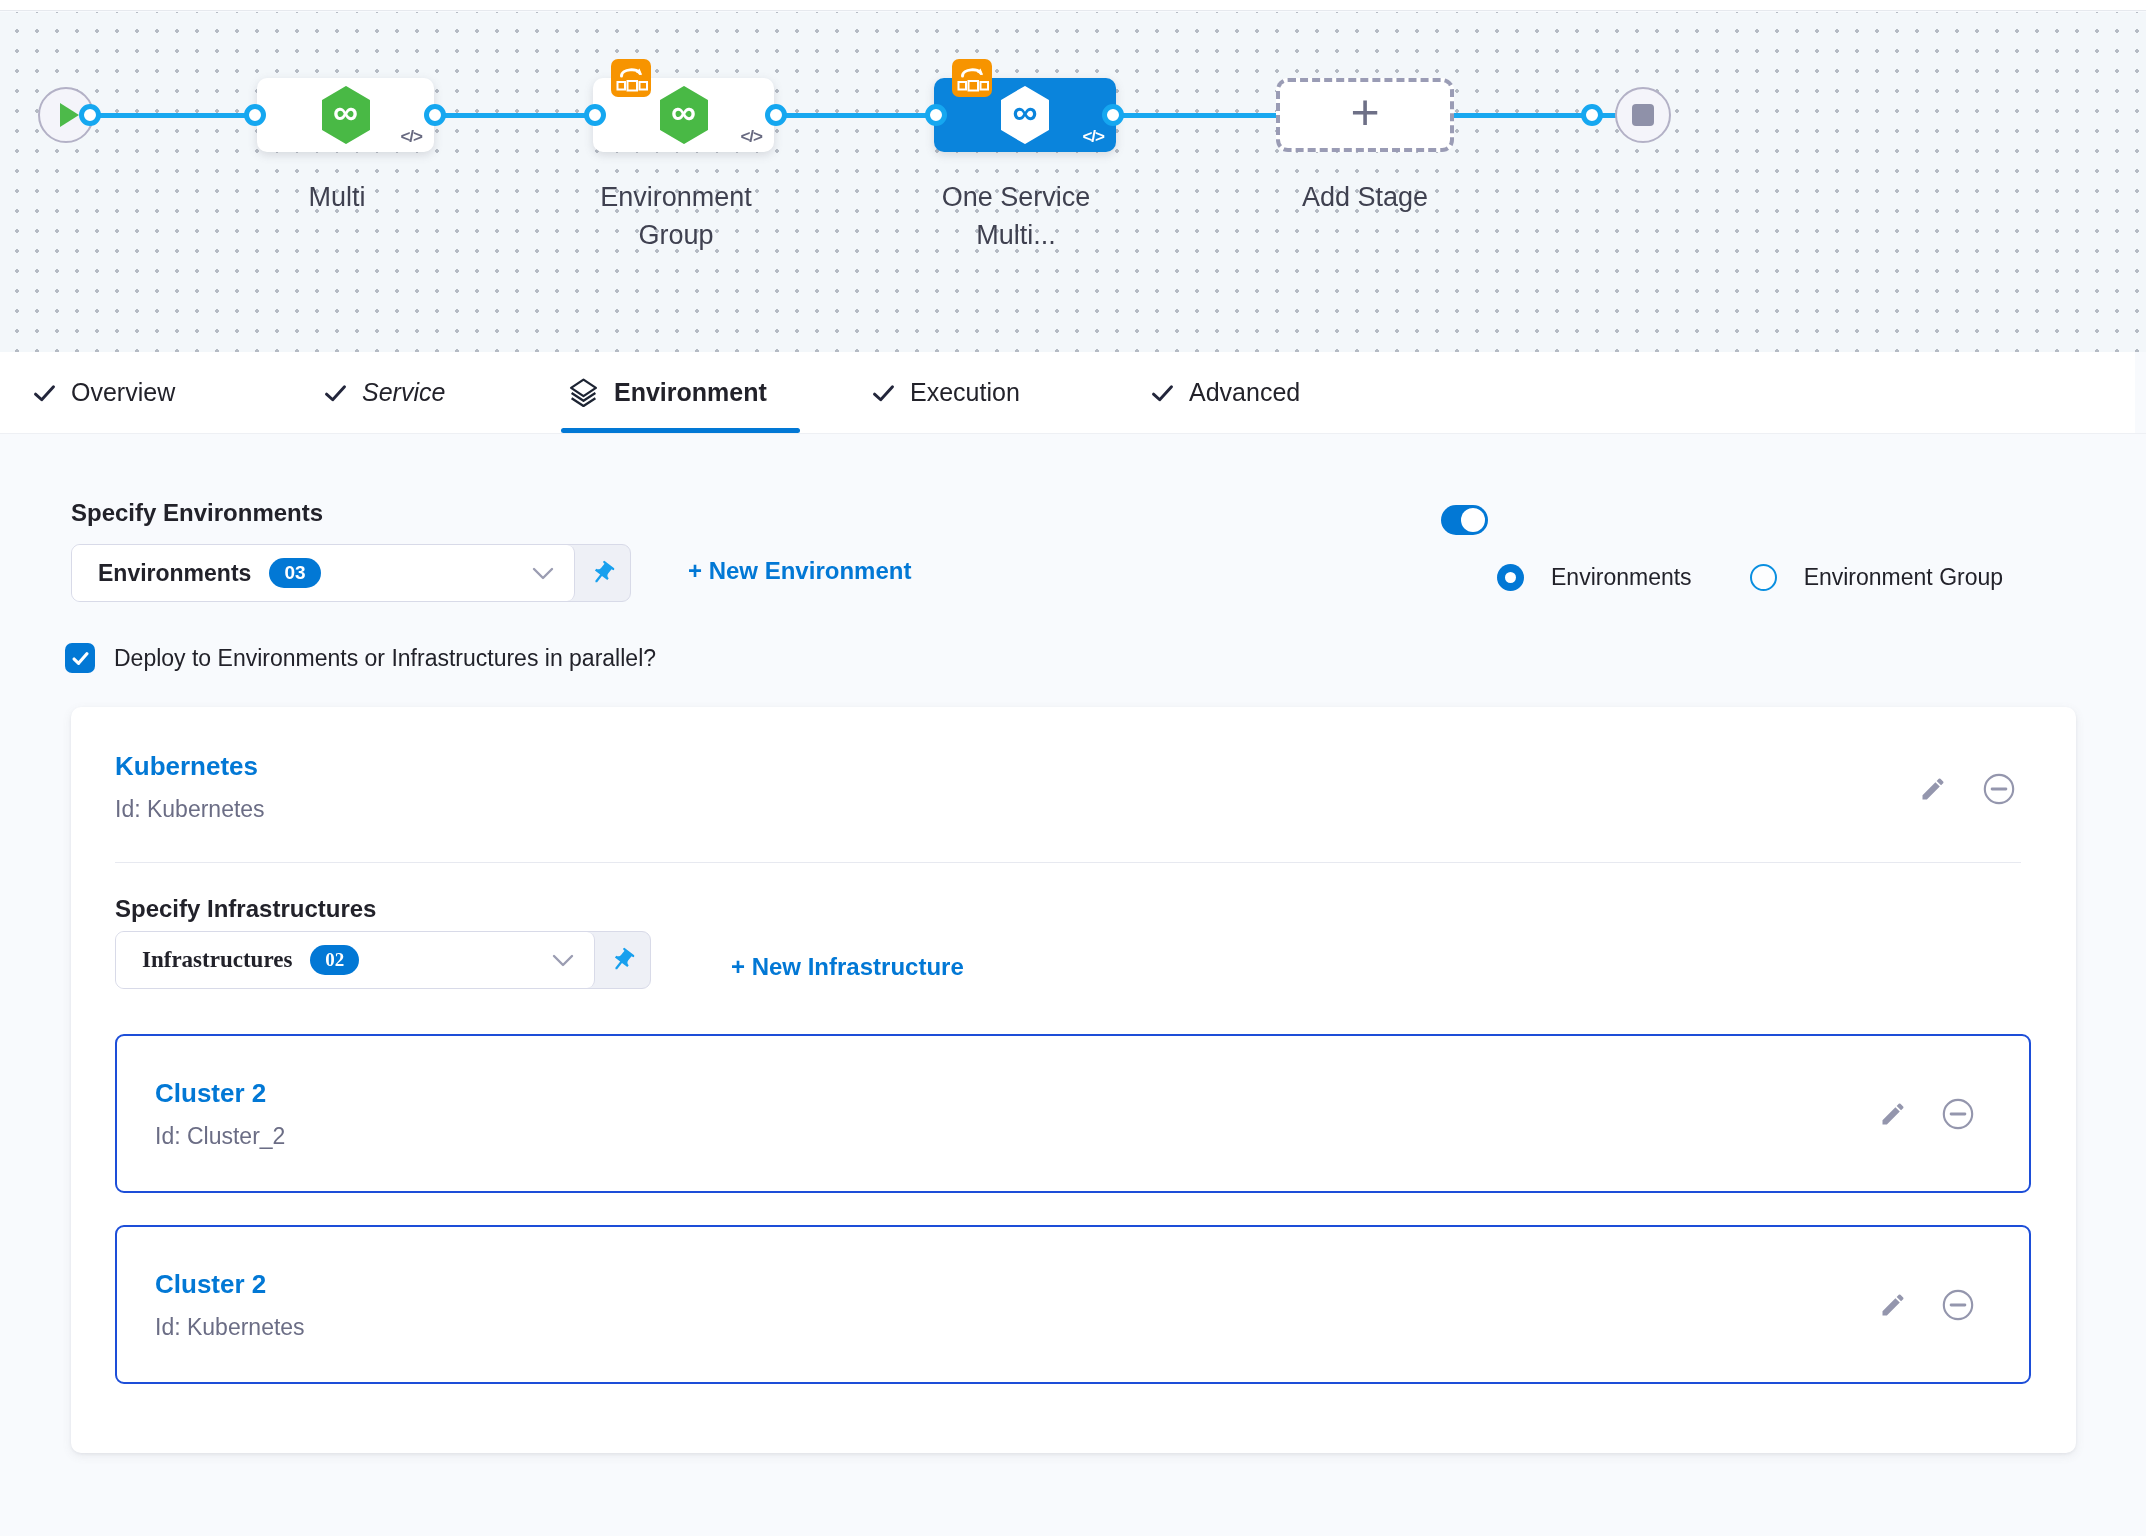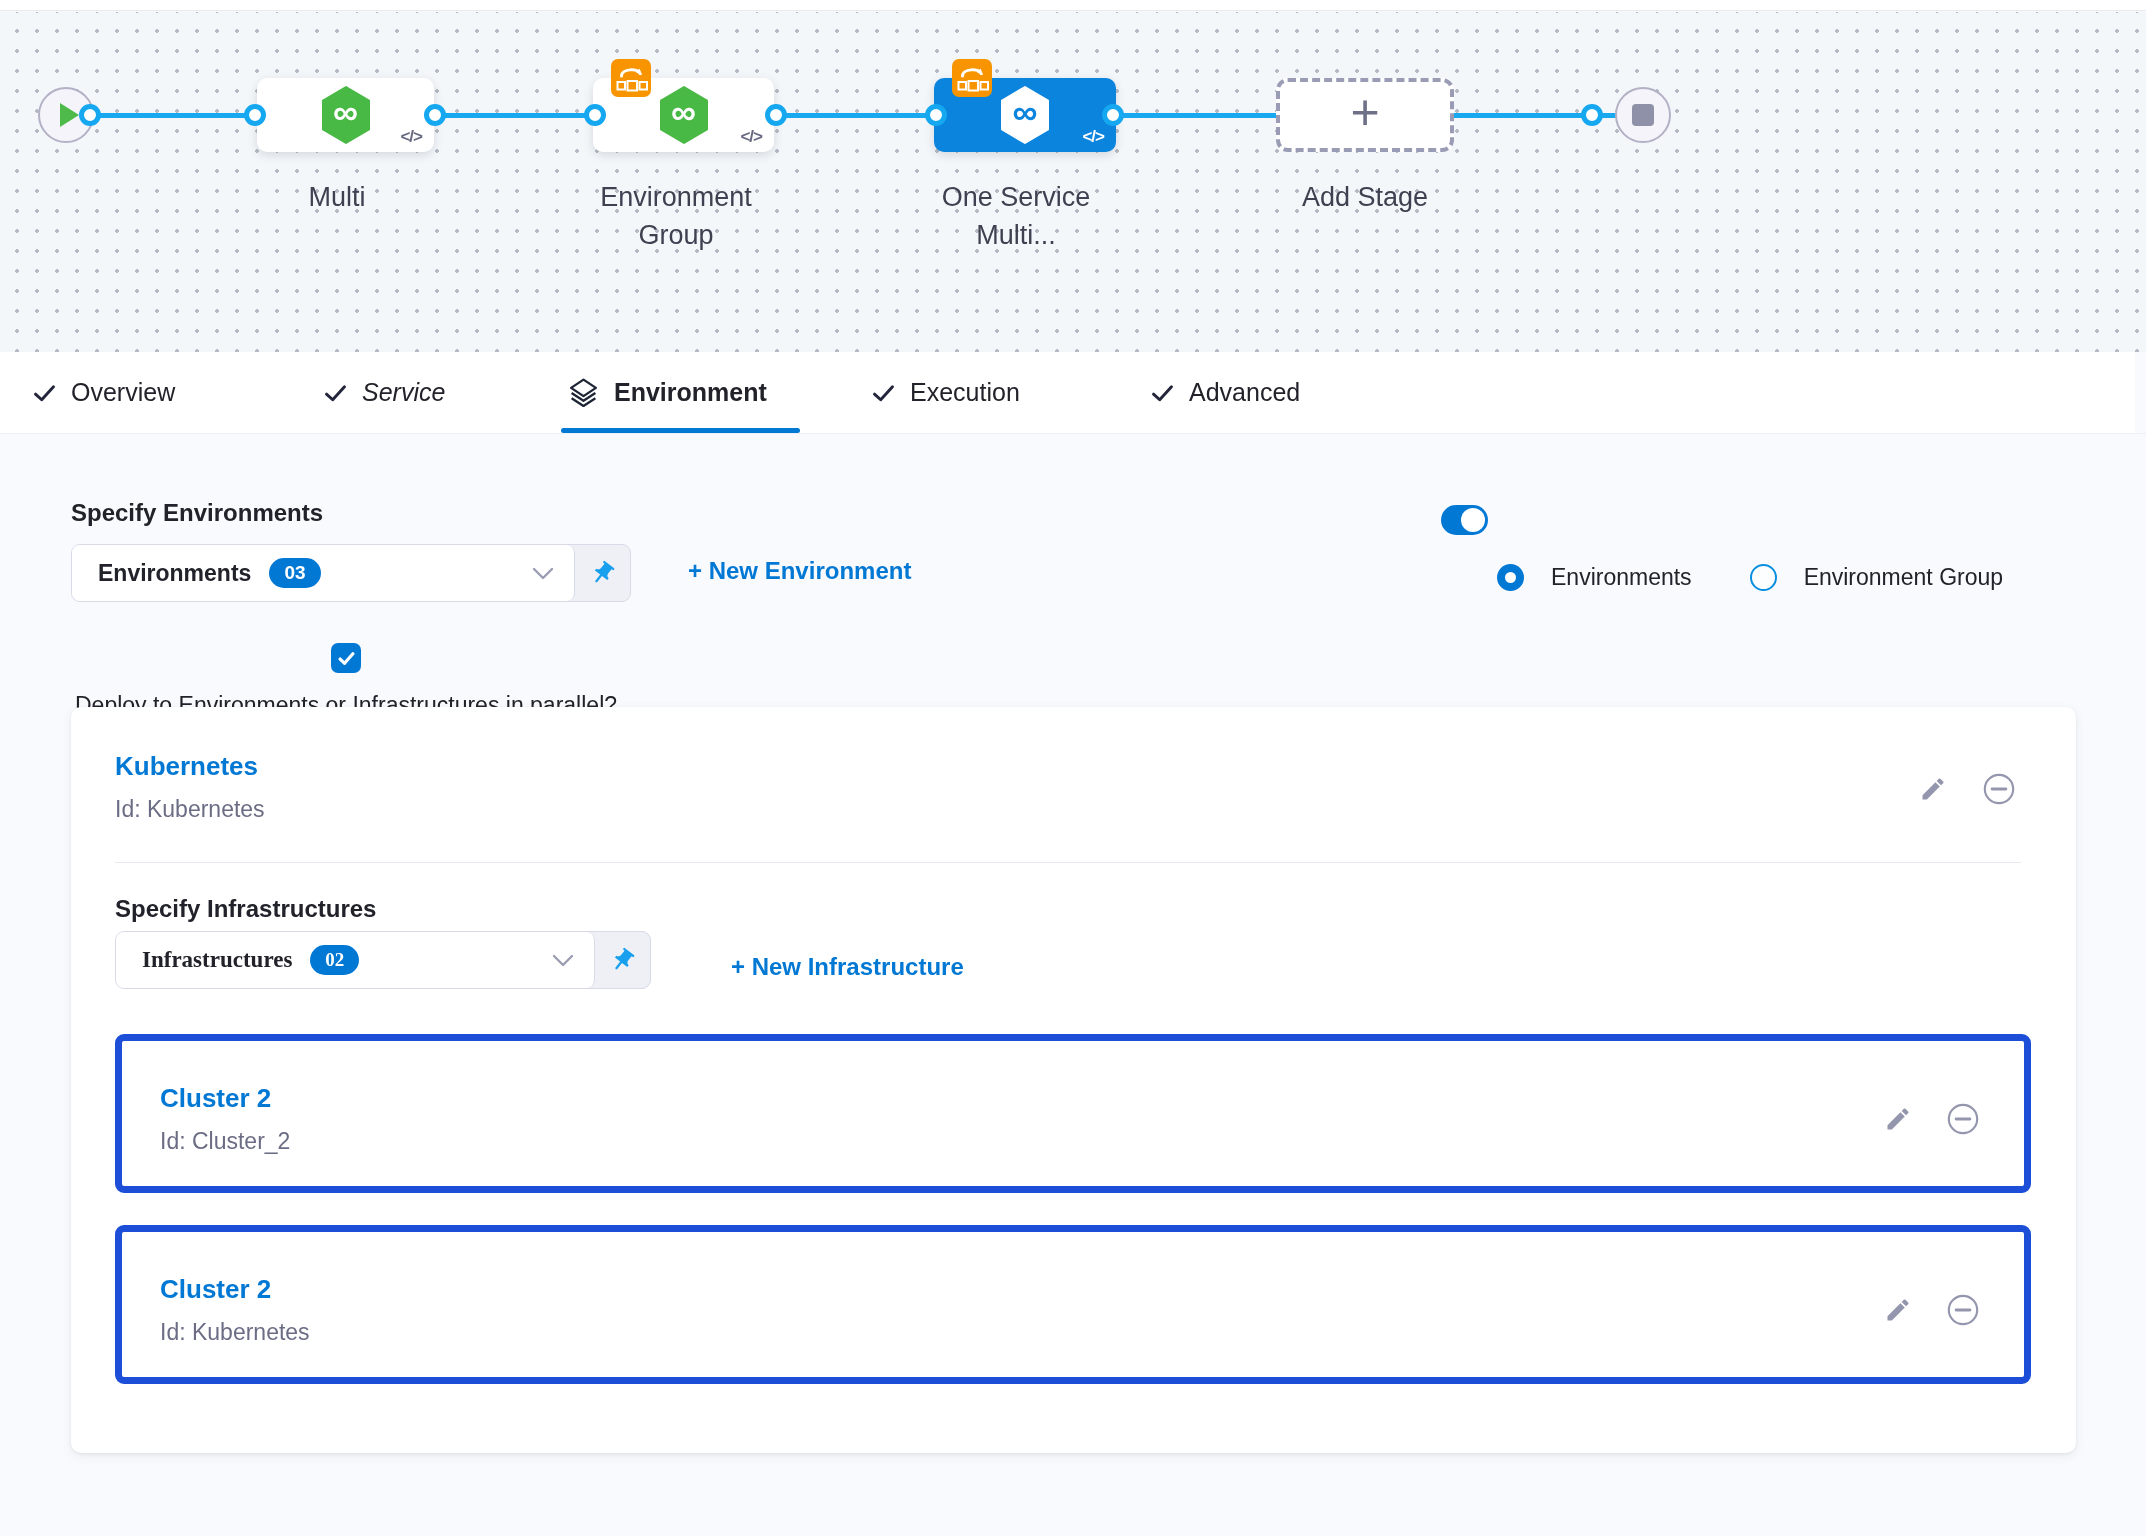--- a/index.html
+++ b/index.html
@@ -60,21 +60,21 @@
   .radio-off{width:27px;height:27px;border-radius:50%;background:#fdfeff;border:2px solid #0a8fe0;cursor:pointer;flex:none;}
   .checkbox-row{display:flex;align-items:center;gap:19px;}
   .checkbox{width:30px;height:30px;border-radius:7px;background:#0278d5;display:flex;align-items:center;justify-content:center;cursor:pointer;flex:none;}
   
   .env-card{position:absolute;left:71px;top:706px;width:2005px;height:746px;background:#fff;border-radius:10px;
     box-shadow:0 1px 3px rgba(40,41,61,.06),0 3px 10px rgba(96,97,112,.10);}
   .entity-name{font-size:26px;font-weight:bold;color:#0278d5;cursor:pointer;}
   .entity-id{font-size:23px;color:#6b6d85;}
   .divider{height:1px;background:#e7e9f0;}
   .icon-btn{cursor:pointer;display:inline-flex;}
-  .cluster-card{position:absolute;left:44px;width:1916px;height:159px;background:#fff;border:7px solid #1d4ed8;border-radius:9px;}
+  .cluster-card{position:absolute;left:44px;width:1916px;height:159px;background:#fff;border:2px solid #1d4ed8;border-radius:9px;}
 </style>
 </head>
 <body>
 
 <svg width="0" height="0" style="position:absolute">
   <defs>
     <symbol id="sym-check" viewBox="0 0 20 16">
       <polyline points="2,9 7.5,14 18,2.5" fill="none" stroke="#23263b" stroke-width="2.6" stroke-linecap="round" stroke-linejoin="round"></polyline>
     </symbol>
     <symbol id="sym-layers" viewBox="0 0 30 30">
@@ -250,21 +250,21 @@
 
     <div class="abs radio-row" style="left:1497px;top:130px;">
       <div class="radio-on">
         <div class="radio-on-dot"></div>
       </div>
       <span class="ctl-label" style="margin-left:27px;">Environments</span>
       <div class="radio-off" style="margin-left:58px;"></div>
       <span class="ctl-label" style="margin-left:27px;">Environment Group</span>
     </div>
 
-    <div class="abs checkbox-row" style="left:75px;top:209px;flex-direction:column;">
+    <div class="abs checkbox-row" style="left:65px;top:209px;">
       <div class="checkbox">
         <svg width="17" height="15">
             <use href="#sym-wcheck"></use>
           </svg>
       </div>
       <span class="ctl-label">Deploy to Environments or Infrastructures in parallel?</span>
     </div>
 
     <div class="env-card" style="top:273px;">
       <div class="abs entity-name" style="left:44px;top:44px;">Kubernetes</div>

